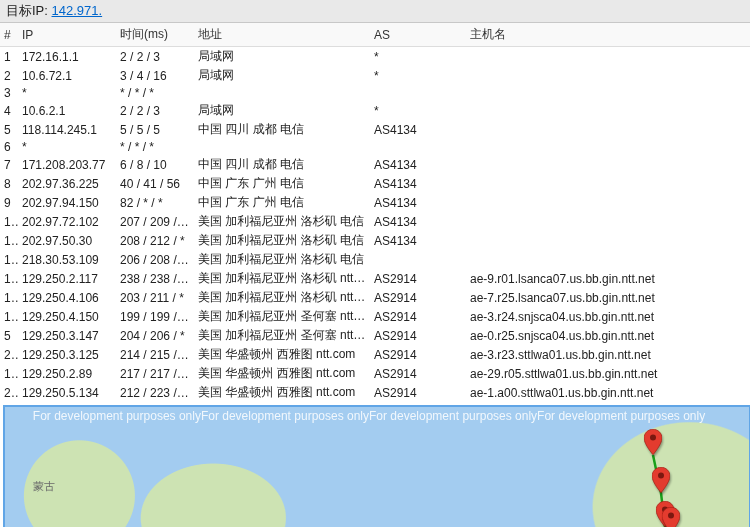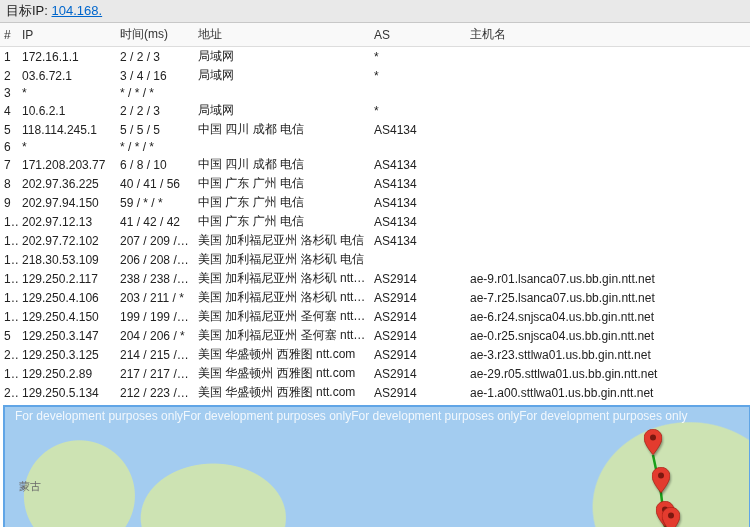--- a/index.html
+++ b/index.html
@@ -13,32 +13,32 @@
   .col-time{width:78px;}
   .col-addr{width:176px;}
   .col-as{width:96px;}
   .col-host{}
   .map-wrap{position:relative;width:744px;height:222px;margin:3px 3px 0 3px;border:2px solid #60a5e6;overflow:hidden;}
   .map{position:absolute;inset:0;background:
     radial-gradient(circle at 10% 40%,#cde3b3 0 55px,transparent 56px),
     radial-gradient(ellipse 120px 90px at 28% 50%,#cde3b3 0 60%,transparent 61%),
     radial-gradient(ellipse 160px 140px at 92% 45%,#cde3b3 0 60%,transparent 61%),
     linear-gradient(#a3ccf0,#a3ccf0);}
-  .watermark{position:absolute;top:2px;left:0;right:16px;display:flex;justify-content:flex-start;padding:0 10px;color:rgba(255,255,255,.85);font-size:12px;font-family:Arial,sans-serif;pointer-events:none;}
+  .watermark{position:absolute;top:2px;left:0;right:16px;display:flex;justify-content:center;padding:0 10px;color:rgba(255,255,255,.85);font-size:12px;font-family:Arial,sans-serif;pointer-events:none;}
   .pin{position:absolute;width:18px;height:26px;transform:translate(-9px,-26px);}
   .pin svg{width:100%;height:100%;filter:drop-shadow(1px 2px 1px rgba(0,0,0,.35));}
   .route{position:absolute;inset:0;}
   .lbl{position:absolute;font-size:11px;color:#6a6a6a;pointer-events:none;}
 </style>
 </head>
 <body>
 
 <div class="header">
   <span>目标IP:</span>
-  <span class="ip">104.168.</span>
+  <span class="ip">142.971.</span>
 </div>
 
 <table>
   <colgroup>
     <col class="col-idx">
       <col class="col-ip">
       <col class="col-time">
       <col class="col-addr">
       <col class="col-as">
       <col class="col-host">
@@ -57,21 +57,21 @@
       <tr>
         <td>1</td>
         <td>172.16.1.1</td>
         <td>2 / 2 / 3</td>
         <td>局域网</td>
         <td>*</td>
         <td></td>
       </tr>
       <tr>
         <td>2</td>
-        <td>03.6.72.1</td>
+        <td>10.6.72.1</td>
         <td>3 / 4 / 16</td>
         <td>局域网</td>
         <td>*</td>
         <td></td>
       </tr>
       <tr>
         <td>3</td>
         <td>*</td>
         <td>* / * / *</td>
         <td></td>
@@ -114,42 +114,42 @@
         <td>8</td>
         <td>202.97.36.225</td>
         <td>40 / 41 / 56</td>
         <td>中国 广东 广州 电信</td>
         <td>AS4134</td>
         <td></td>
       </tr>
       <tr>
         <td>9</td>
         <td>202.97.94.150</td>
-        <td>59 / * / *</td>
-        <td>中国 广东 广州 电信</td>
-        <td>AS4134</td>
-        <td></td>
-      </tr>
-      <tr>
-        <td>10</td>
-        <td>202.97.12.13</td>
-        <td>41 / 42 / 42</td>
+        <td>82 / * / *</td>
         <td>中国 广东 广州 电信</td>
         <td>AS4134</td>
         <td></td>
       </tr>
       <tr>
         <td>15</td>
         <td>202.97.72.102</td>
         <td>207 / 209 / 212</td>
         <td>美国 加利福尼亚州 洛杉矶 电信</td>
         <td>AS4134</td>
         <td></td>
       </tr>
       <tr>
+        <td>12</td>
+        <td>202.97.50.30</td>
+        <td>208 / 212 / *</td>
+        <td>美国 加利福尼亚州 洛杉矶 电信</td>
+        <td>AS4134</td>
+        <td></td>
+      </tr>
+      <tr>
         <td>13</td>
         <td>218.30.53.109</td>
         <td>206 / 208 / 208</td>
         <td>美国 加利福尼亚州 洛杉矶 电信</td>
         <td></td>
         <td></td>
       </tr>
       <tr>
         <td>14</td>
         <td>129.250.2.117</td>
@@ -165,21 +165,21 @@
         <td>美国 加利福尼亚州 洛杉矶 ntt.com</td>
         <td>AS2914</td>
         <td>ae-7.r25.lsanca07.us.bb.gin.ntt.net</td>
       </tr>
       <tr>
         <td>16</td>
         <td>129.250.4.150</td>
         <td>199 / 199 / 200</td>
         <td>美国 加利福尼亚州 圣何塞 ntt.com</td>
         <td>AS2914</td>
-        <td>ae-6.r24.snjsca04.us.bb.gin.ntt.net</td>
+        <td>ae-3.r24.snjsca04.us.bb.gin.ntt.net</td>
       </tr>
       <tr>
         <td>5</td>
         <td>129.250.3.147</td>
         <td>204 / 206 / *</td>
         <td>美国 加利福尼亚州 圣何塞 ntt.com</td>
         <td>AS2914</td>
         <td>ae-0.r25.snjsca04.us.bb.gin.ntt.net</td>
       </tr>
       <tr>
@@ -225,21 +225,21 @@
         </svg></div>
       <div class="pin" style="left: 660px; top: 120px;"><svg viewBox="0 0 24 34">
           <path fill="#e33b2e" stroke="#a52016" stroke-width="1" d="M12 0C5.4 0 0 5.3 0 11.8 0 20 12 34 12 34s12-14 12-22.2C24 5.3 18.6 0 12 0z"></path>
           <circle cx="12" cy="11" r="4" fill="#7a1810"></circle>
         </svg></div>
       <div class="pin" style="left: 666px; top: 126px;"><svg viewBox="0 0 24 34">
           <path fill="#e33b2e" stroke="#a52016" stroke-width="1" d="M12 0C5.4 0 0 5.3 0 11.8 0 20 12 34 12 34s12-14 12-22.2C24 5.3 18.6 0 12 0z"></path>
           <circle cx="12" cy="11" r="4" fill="#7a1810"></circle>
         </svg></div>
     </div>
-  <span class="lbl" style="left:14px;top:72px">蒙古</span>
+  <span class="lbl" style="left:28px;top:72px">蒙古</span>
 
   <div class="watermark">
     <span>For development purposes only</span>
     <span>For development purposes only</span>
     <span>For development purposes only</span>
     <span>For development purposes only</span>
   </div>
 
 </div>
 

